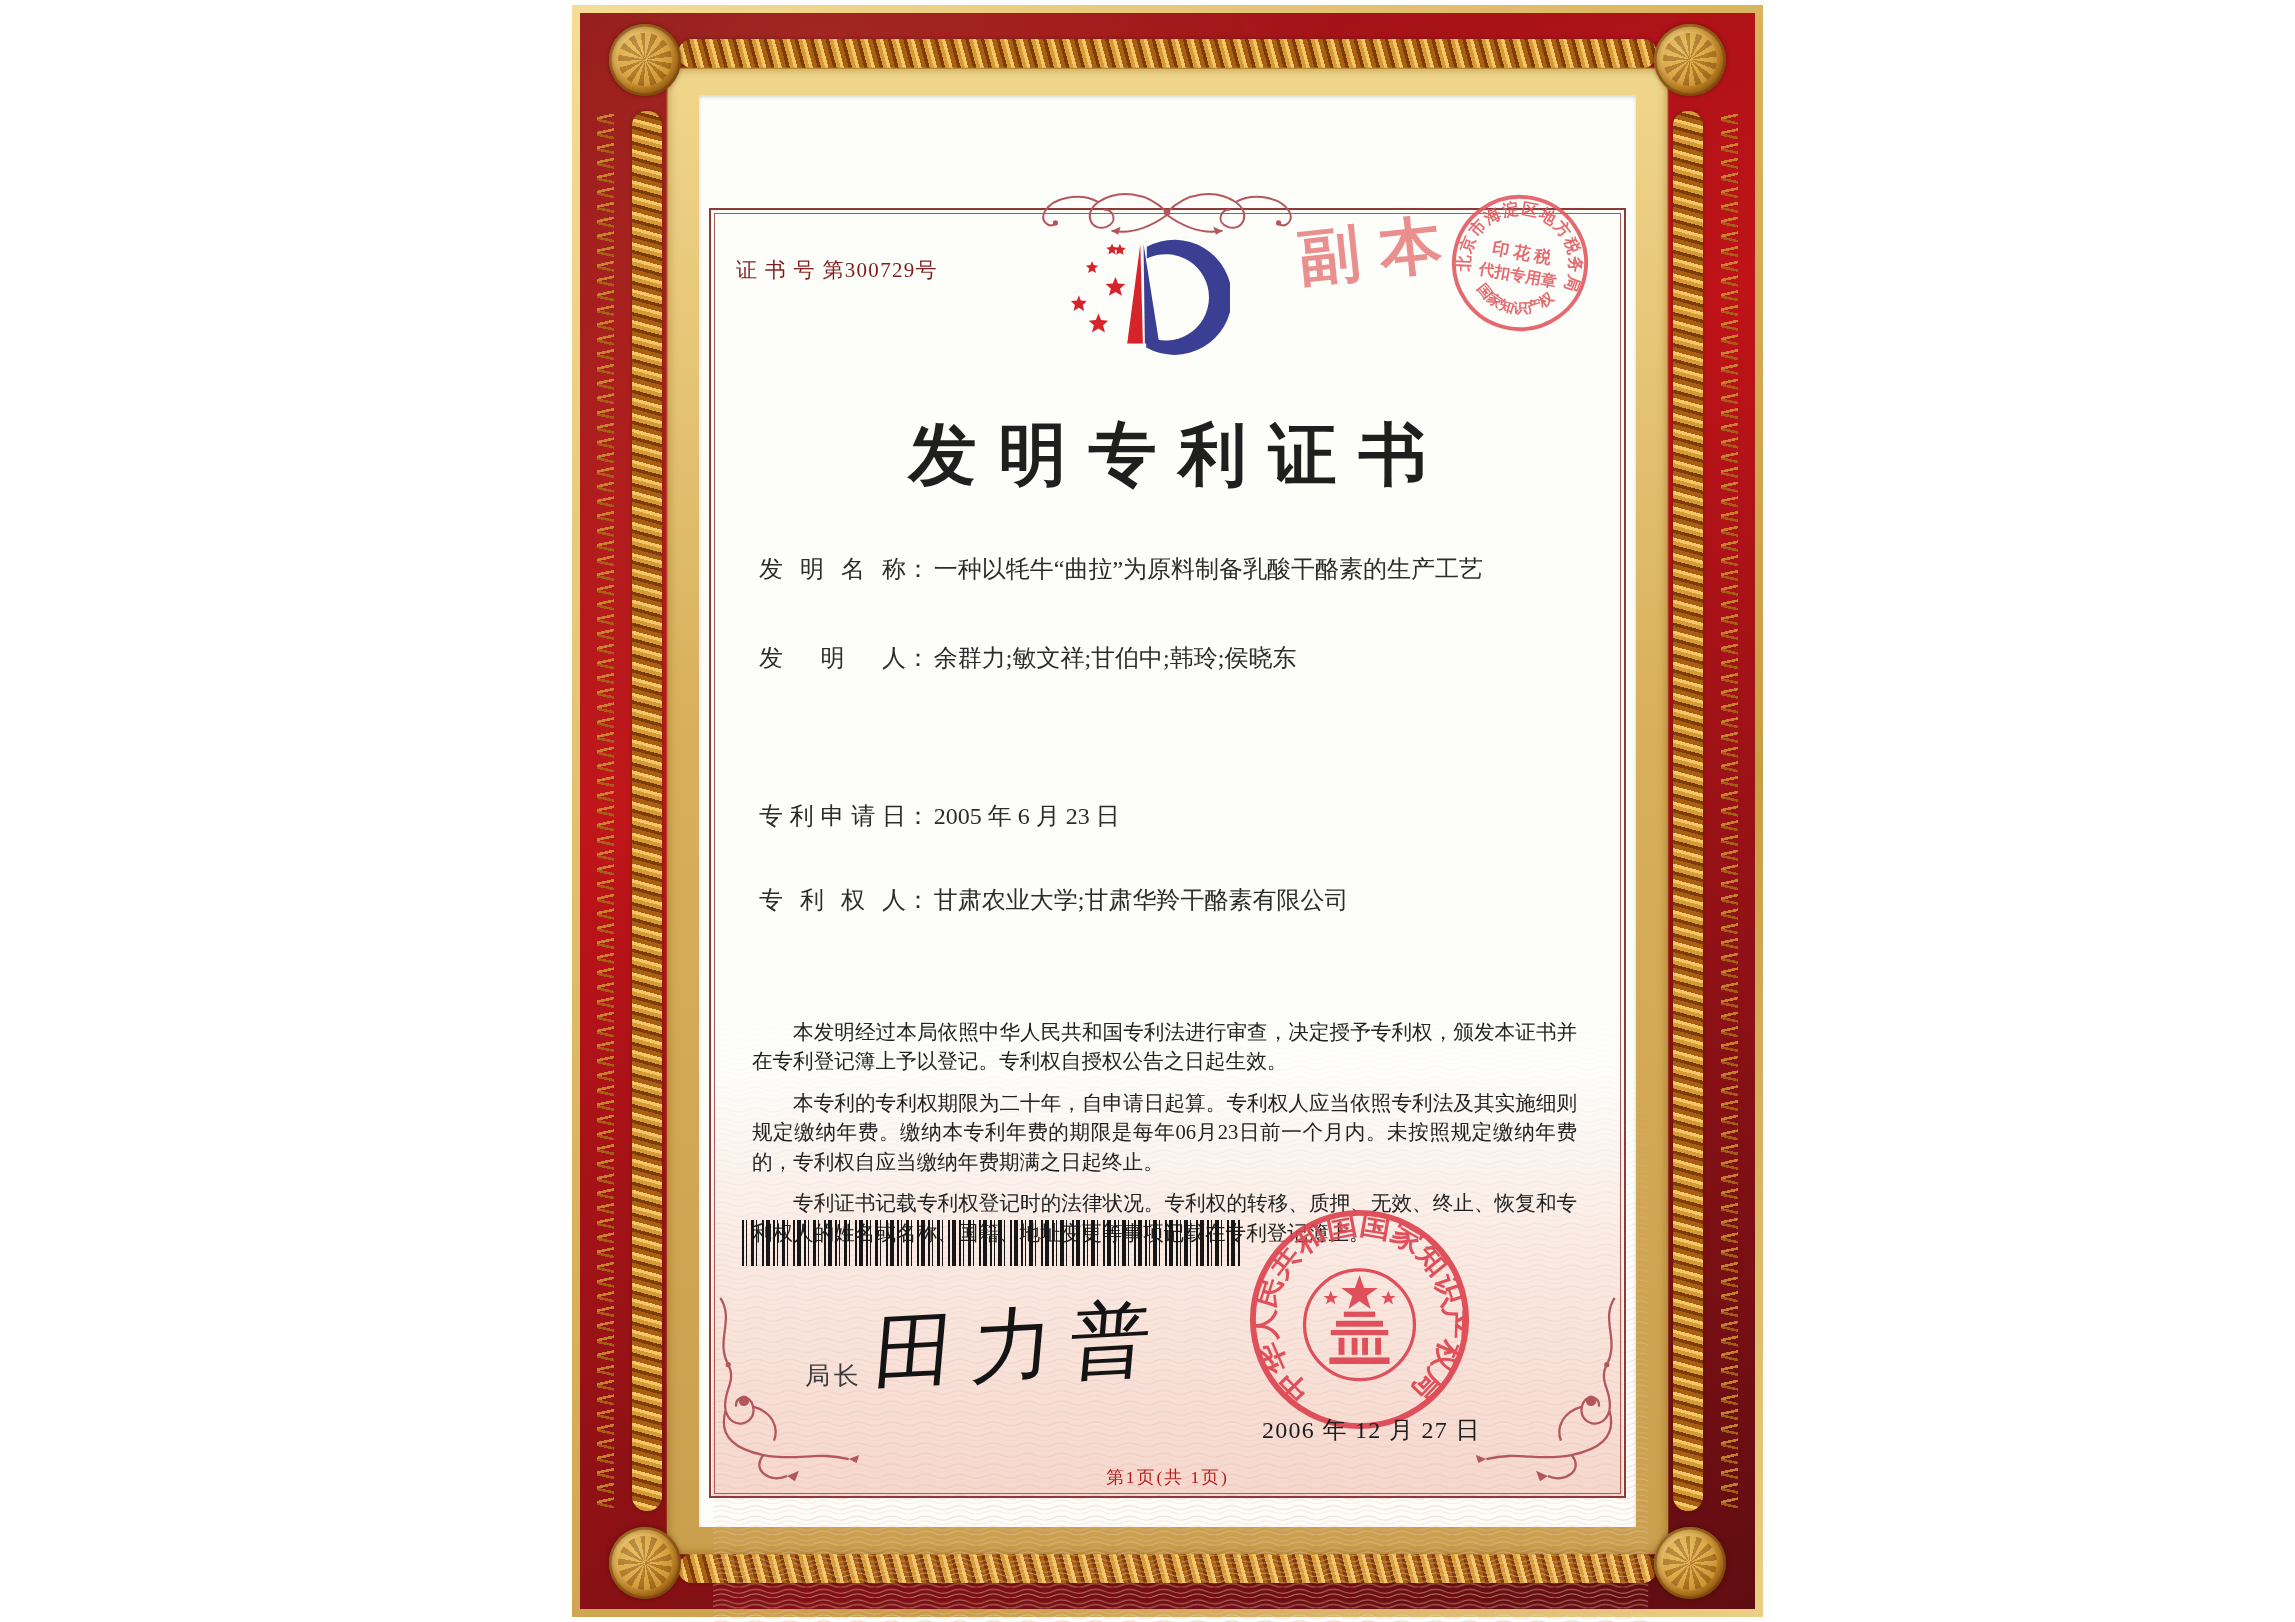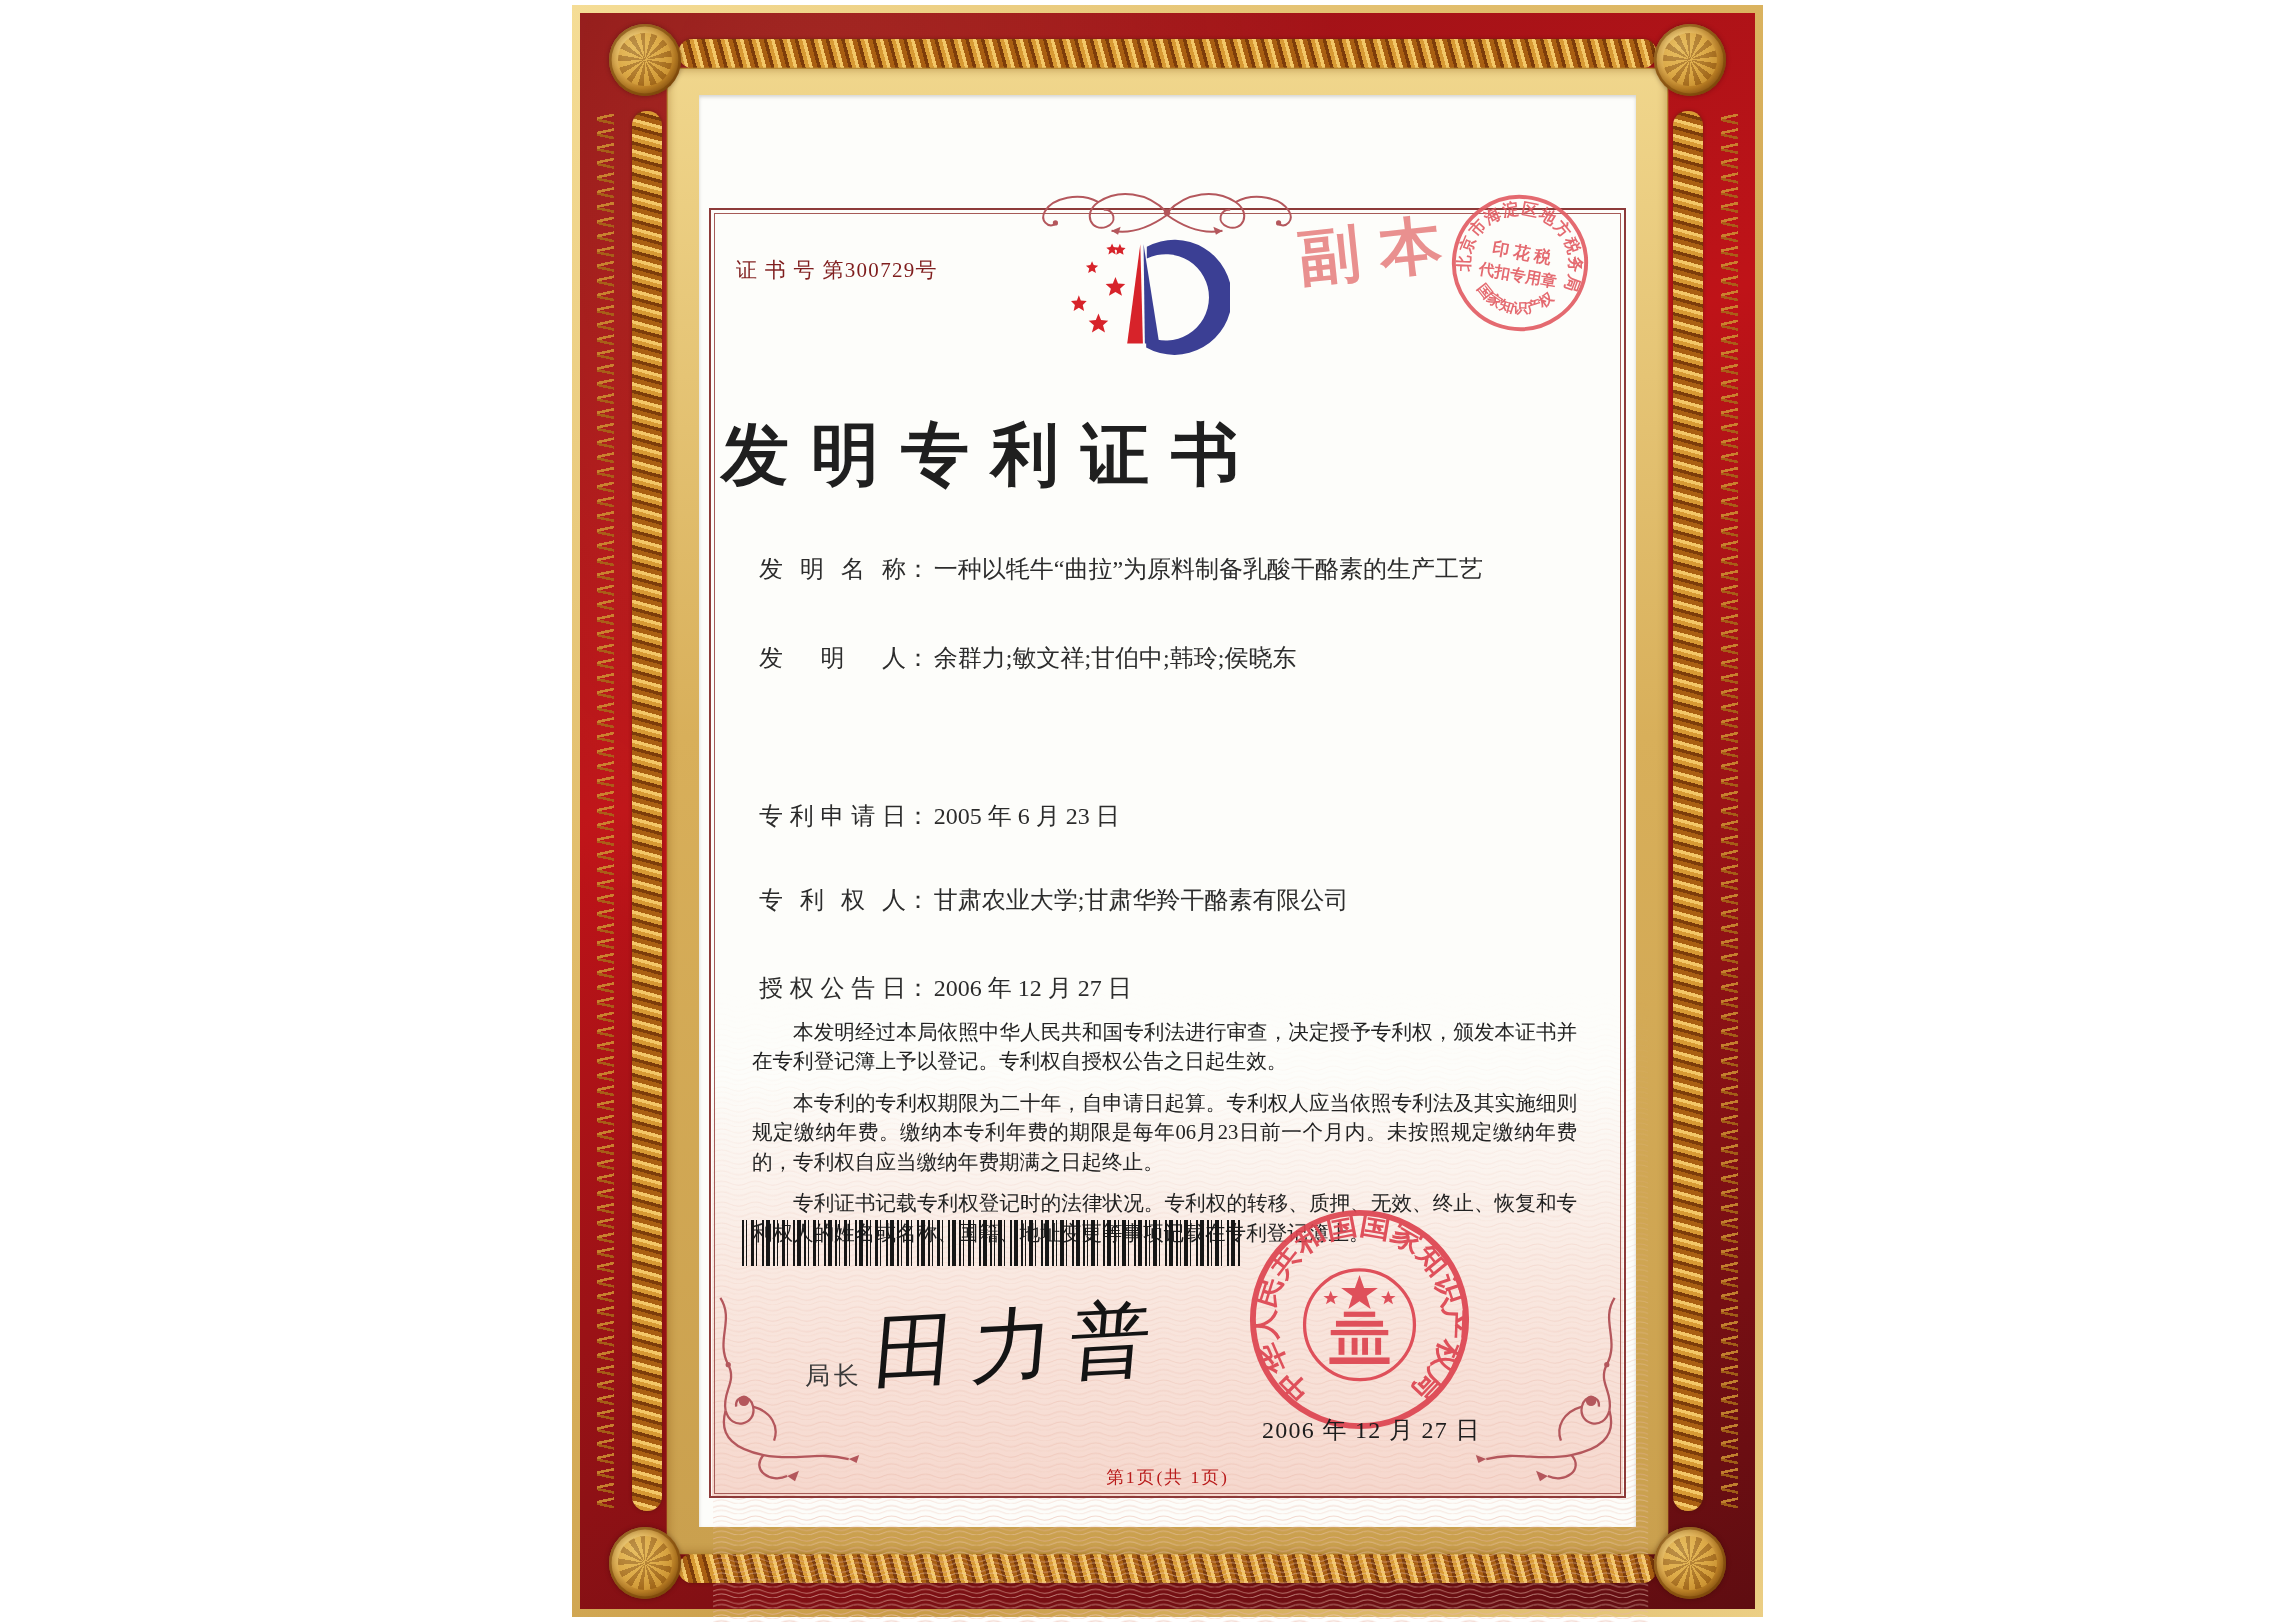--- a/index.html
+++ b/index.html
@@ -52,21 +52,21 @@
       mask-image:linear-gradient(to bottom,transparent 0,rgba(0,0,0,.5) 35%,#000 60%);}
 
   .cert-no{position:absolute;left:37px;top:161px;font-size:21px;color:#7f1d1d;letter-spacing:1.3px;z-index:3;}
   .logo{position:absolute;left:364px;top:144px;width:167px;height:134px;z-index:3;}
   .copy-stamp{position:absolute;left:599px;top:113px;font-size:62px;color:rgba(228,120,120,.82);
       letter-spacing:19.6px;transform:rotate(-6deg);z-index:4;font-weight:bold;
       font-family:"Liberation Serif",serif;}
   .tax-stamp{position:absolute;left:751px;top:98px;width:140px;height:140px;z-index:4;
       transform:rotate(10deg);opacity:.9;}
 
-  .title{position:absolute;left:0;right:0;top:315px;text-align:left;font-size:68px;font-weight:bold;
+  .title{position:absolute;left:0;right:0;top:315px;text-align:center;font-size:68px;font-weight:bold;
       color:#1f1f1f;letter-spacing:22px;padding-left:22px;z-index:3;}
 
   .row{position:absolute;left:60px;right:39px;font-size:24px;color:#2c2c2c;z-index:3;white-space:nowrap;}
   .flabel{display:inline-block;width:147px;text-align:justify;text-align-last:justify;vertical-align:top;}
   .fcolon{display:inline-block;vertical-align:top;}
   .fvalue{display:inline-block;vertical-align:top;margin-left:3.9px;}
 
   .body-text{position:absolute;left:41px;right:47px;top:911px;z-index:3;font-size:20.6px;
       line-height:29.4px;color:#222;text-align:justify;}
   .body-text p{margin:12px;text-indent:2em;}
@@ -215,23 +215,20 @@
             <span class="flabel">发明人</span><span class="fcolon">：</span><span class="fvalue">余群力;敏文祥;甘伯中;韩玲;侯晓东</span>
           </div>
           <div class="row" style="top:458px">
             <span class="flabel">发明名称</span><span class="fcolon">：</span><span class="fvalue">一种以牦牛“曲拉”为原料制备乳酸干酪素的生产工艺</span>
           </div>
           <div class="row" style="top:705px">
             <span class="flabel">专利申请日</span><span class="fcolon">：</span><span class="fvalue">2005 年 6 月 23 日</span>
           </div>
           <div class="row" style="top:789px">
             <span class="flabel">专利权人</span><span class="fcolon">：</span><span class="fvalue">甘肃农业大学;甘肃华羚干酪素有限公司</span>
-          </div>
-          <div class="row" style="top:877px">
-            <span class="flabel">授权公告日</span><span class="fcolon">：</span><span class="fvalue">2006 年 12 月 27 日</span>
           </div>
 
           <div class="body-text">
             <p>本发明经过本局依照中华人民共和国专利法进行审查，决定授予专利权，颁发本证书并在专利登记簿上予以登记。专利权自授权公告之日起生效。</p>
             <p>本专利的专利权期限为二十年，自申请日起算。专利权人应当依照专利法及其实施细则规定缴纳年费。缴纳本专利年费的期限是每年06月23日前一个月内。未按照规定缴纳年费的，专利权自应当缴纳年费期满之日起终止。</p>
             <p>专利证书记载专利权登记时的法律状况。专利权的转移、质押、无效、终止、恢复和专利权人的姓名或名称、国籍、地址变更等事项记载在专利登记簿上。</p>
           </div>
 
           <div class="barcode"></div>
 

